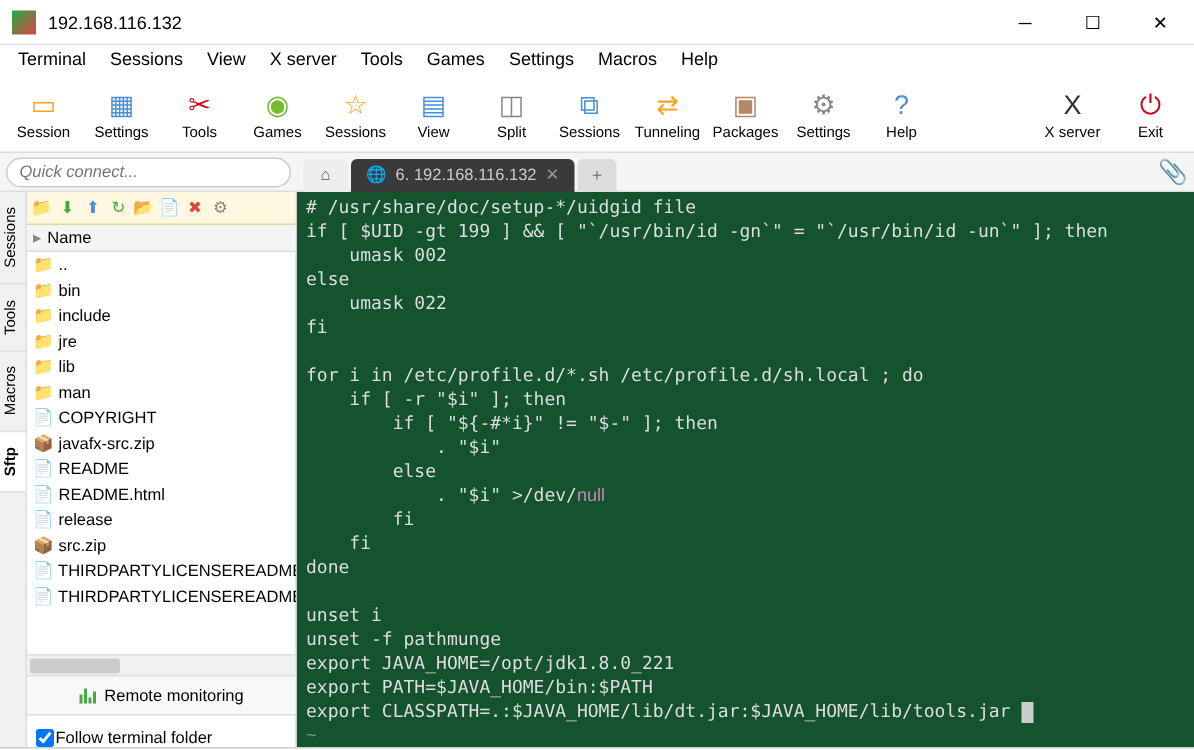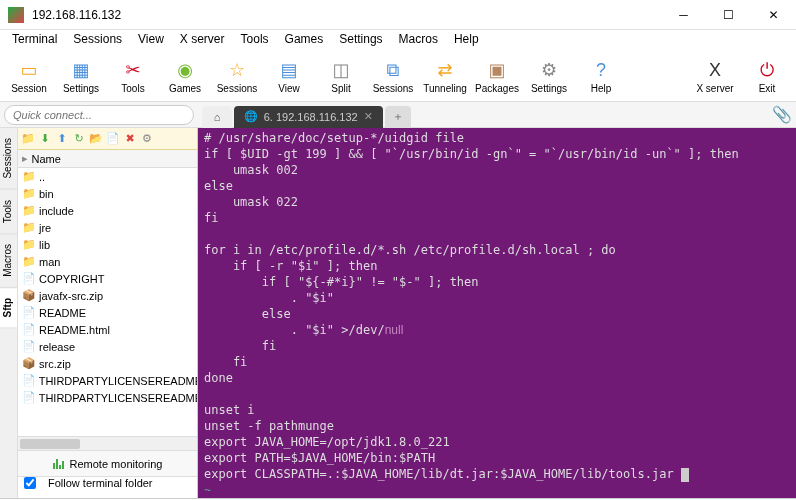--- a/index.html
+++ b/index.html
@@ -47,24 +47,24 @@
 .fico.folder { color: #f5a623; }
 .fico.folder.green { color: #4a4; }
 .fico.file { color: #888; }
 .fico.zip { color: #a44; }
 .fico.html { color: #4a90d9; }
 .scrollh { height: 14px; background: #f0f0f0; border-top: 1px solid #ddd; display: flex; align-items: center; }
 .scrollh .thumb { width: 60px; height: 10px; background: #ccc; margin-left: 2px; border-radius: 2px; }
 .rmon { height: 26px; display: flex; align-items: center; justify-content: center; gap: 6px; border-top: 1px solid #ddd; background: #f8f8f8; cursor: pointer; font-size: 11px; }
 .rmon .bars { display: inline-flex; gap: 1px; align-items: flex-end; }
 .rmon .bars span { width: 2px; background: #4a4; }
-.follow { height: 22px; display: flex; align-items: flex-start; gap: 12px; padding: 0 6px; border-top: 1px solid #ddd; font-size: 11px; }
+.follow { height: 22px; display: flex; align-items: flex-end; gap: 1px; padding: 0 6px; border-top: 1px solid #ddd; font-size: 11px; }
 .follow input { width: 12px; height: 12px; }
 
-.term { flex: 1; background: #701a75; color: #ddd; font-family: Consolas, monospace; font-size: 12px; line-height: 16px; padding: 2px 6px; overflow: hidden; white-space: pre; }
+.term { flex: 1; background: #14532d; color: #ddd; font-family: Consolas, monospace; font-size: 12px; line-height: 16px; padding: 2px 6px; overflow: hidden; white-space: pre; }
 .term .kw { color: #c586c0; }
 .term .cursor { background: #ccc; display: inline-block; width: 8px; height: 14px; vertical-align: middle; }
 .term .tilde { color: #5a9; }
 
 .statusbar { height: 18px; border-top: 1px solid #ccc; display: flex; align-items: center; font-size: 11px; padding: 0 4px; gap: 4px; }
 </style>
 </head>
 <body>
 
 <div class="titlebar">

